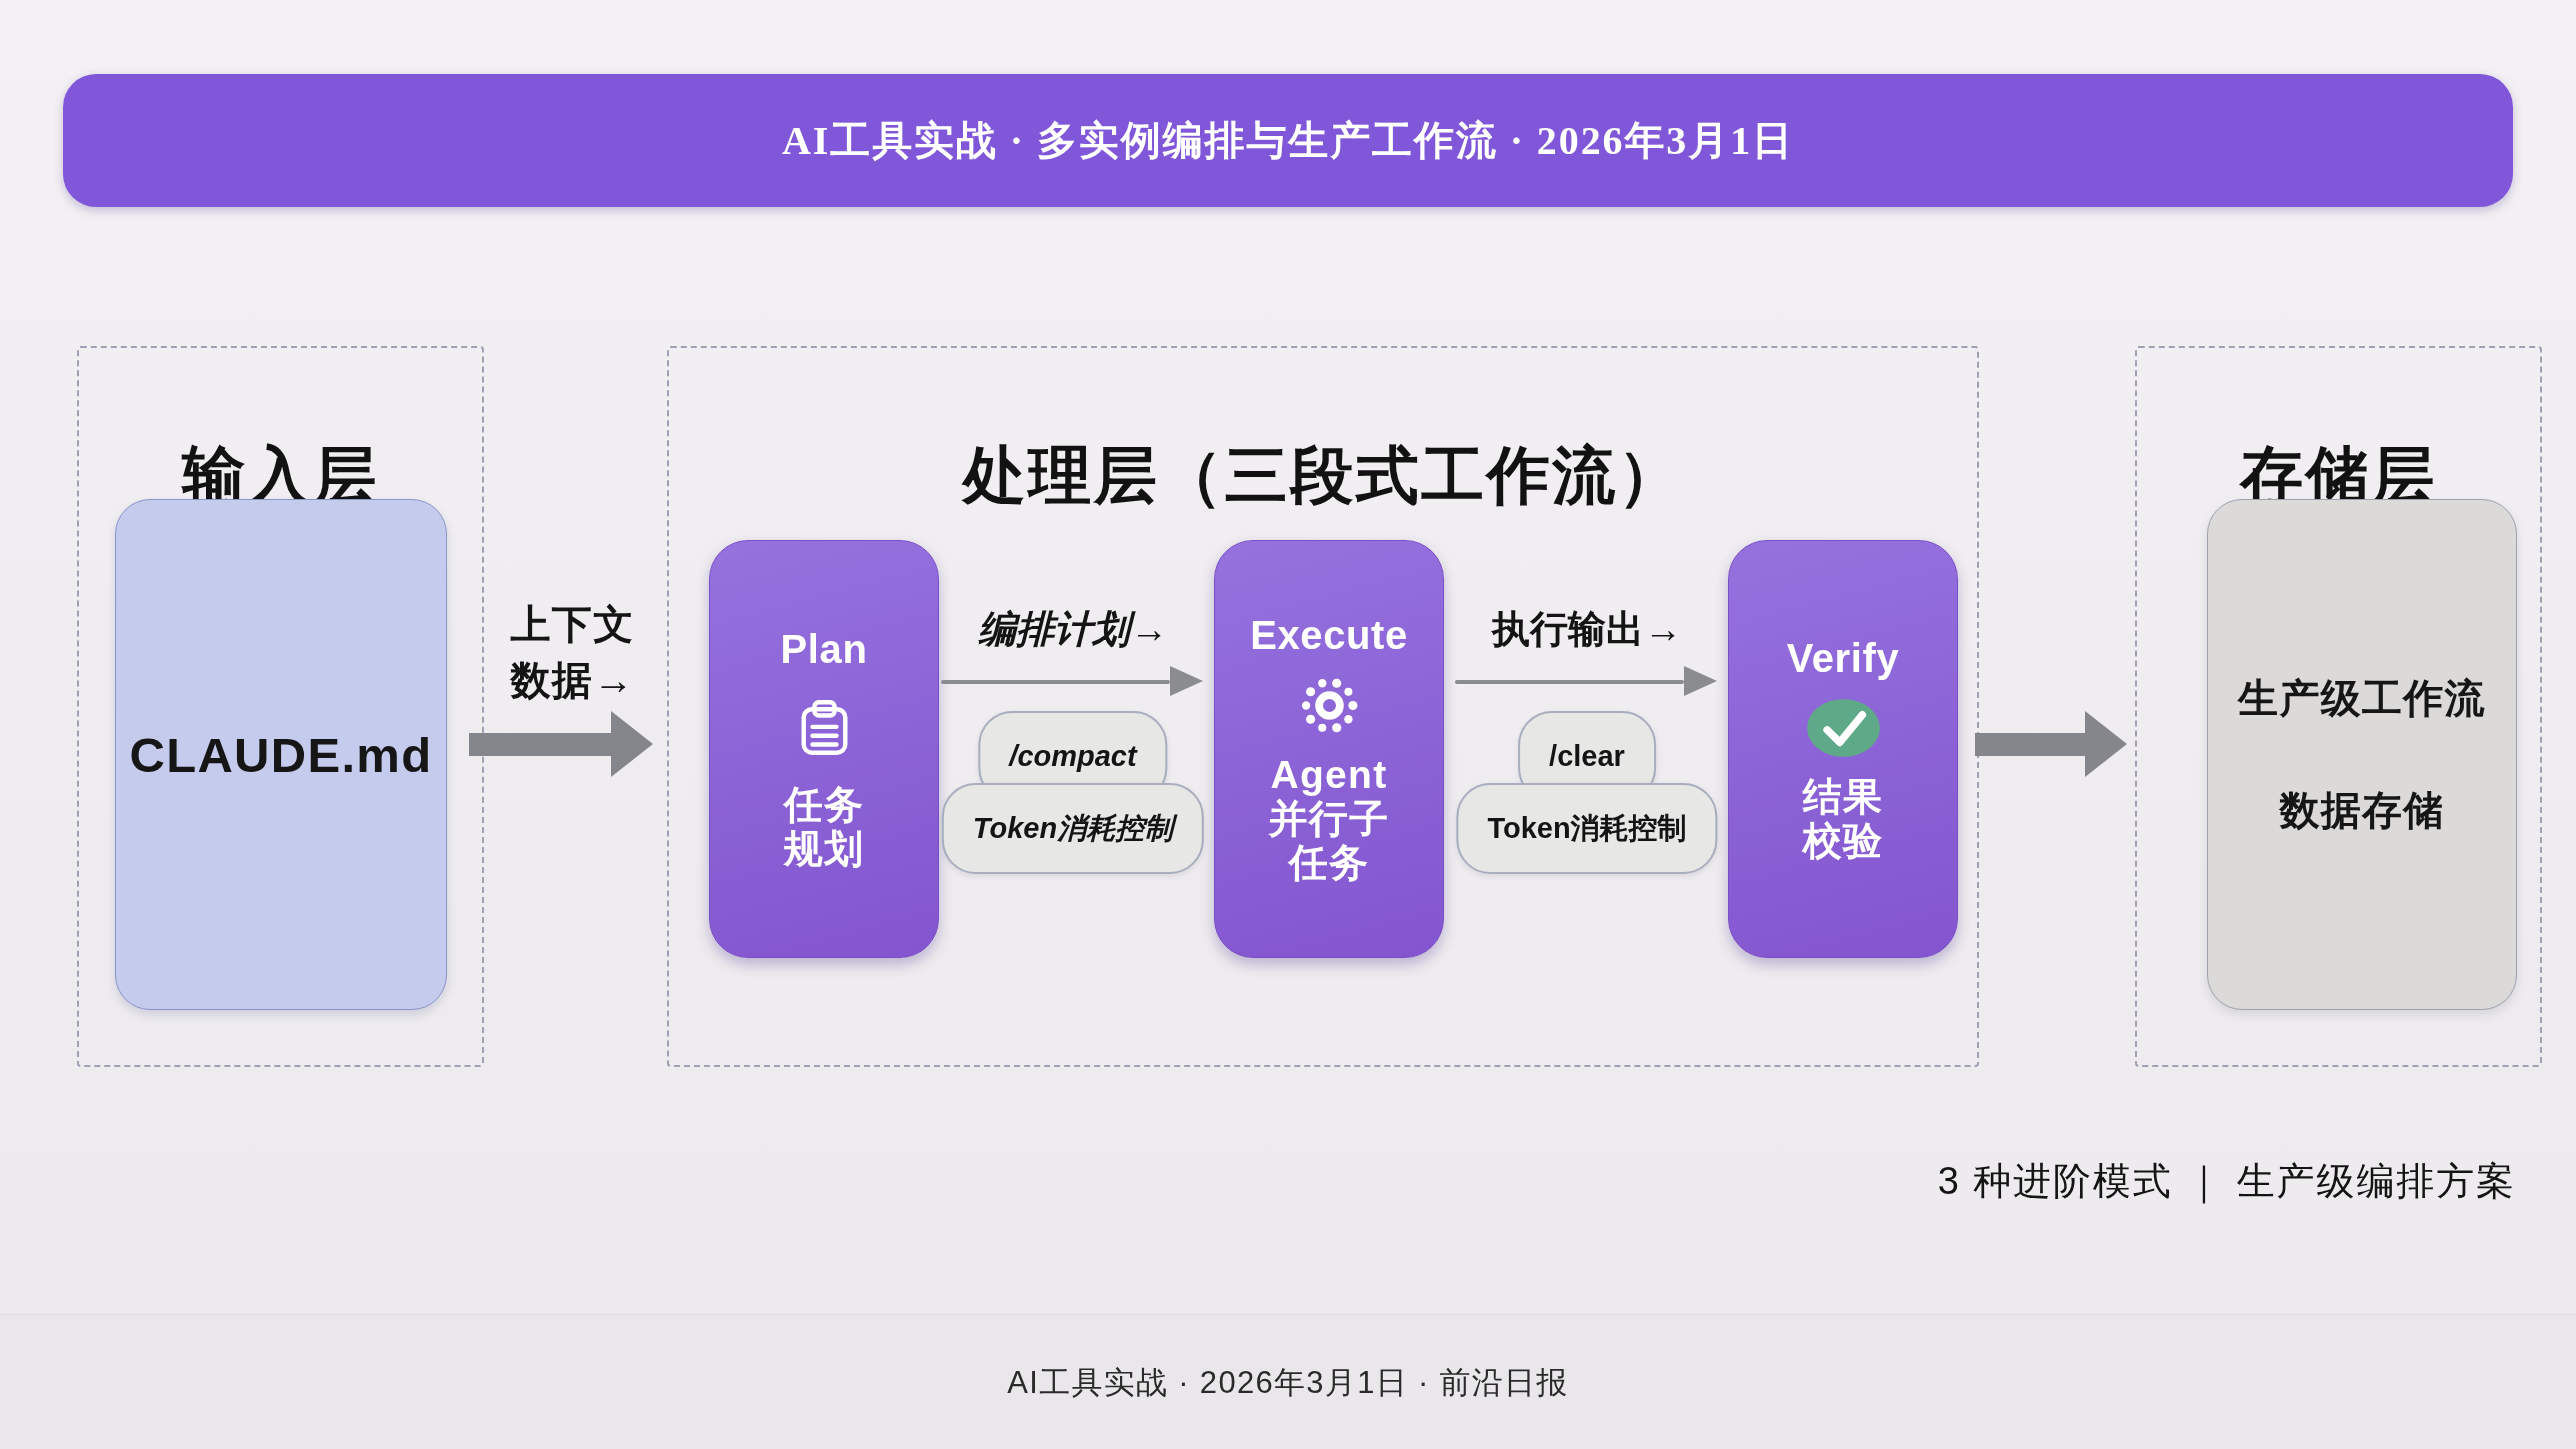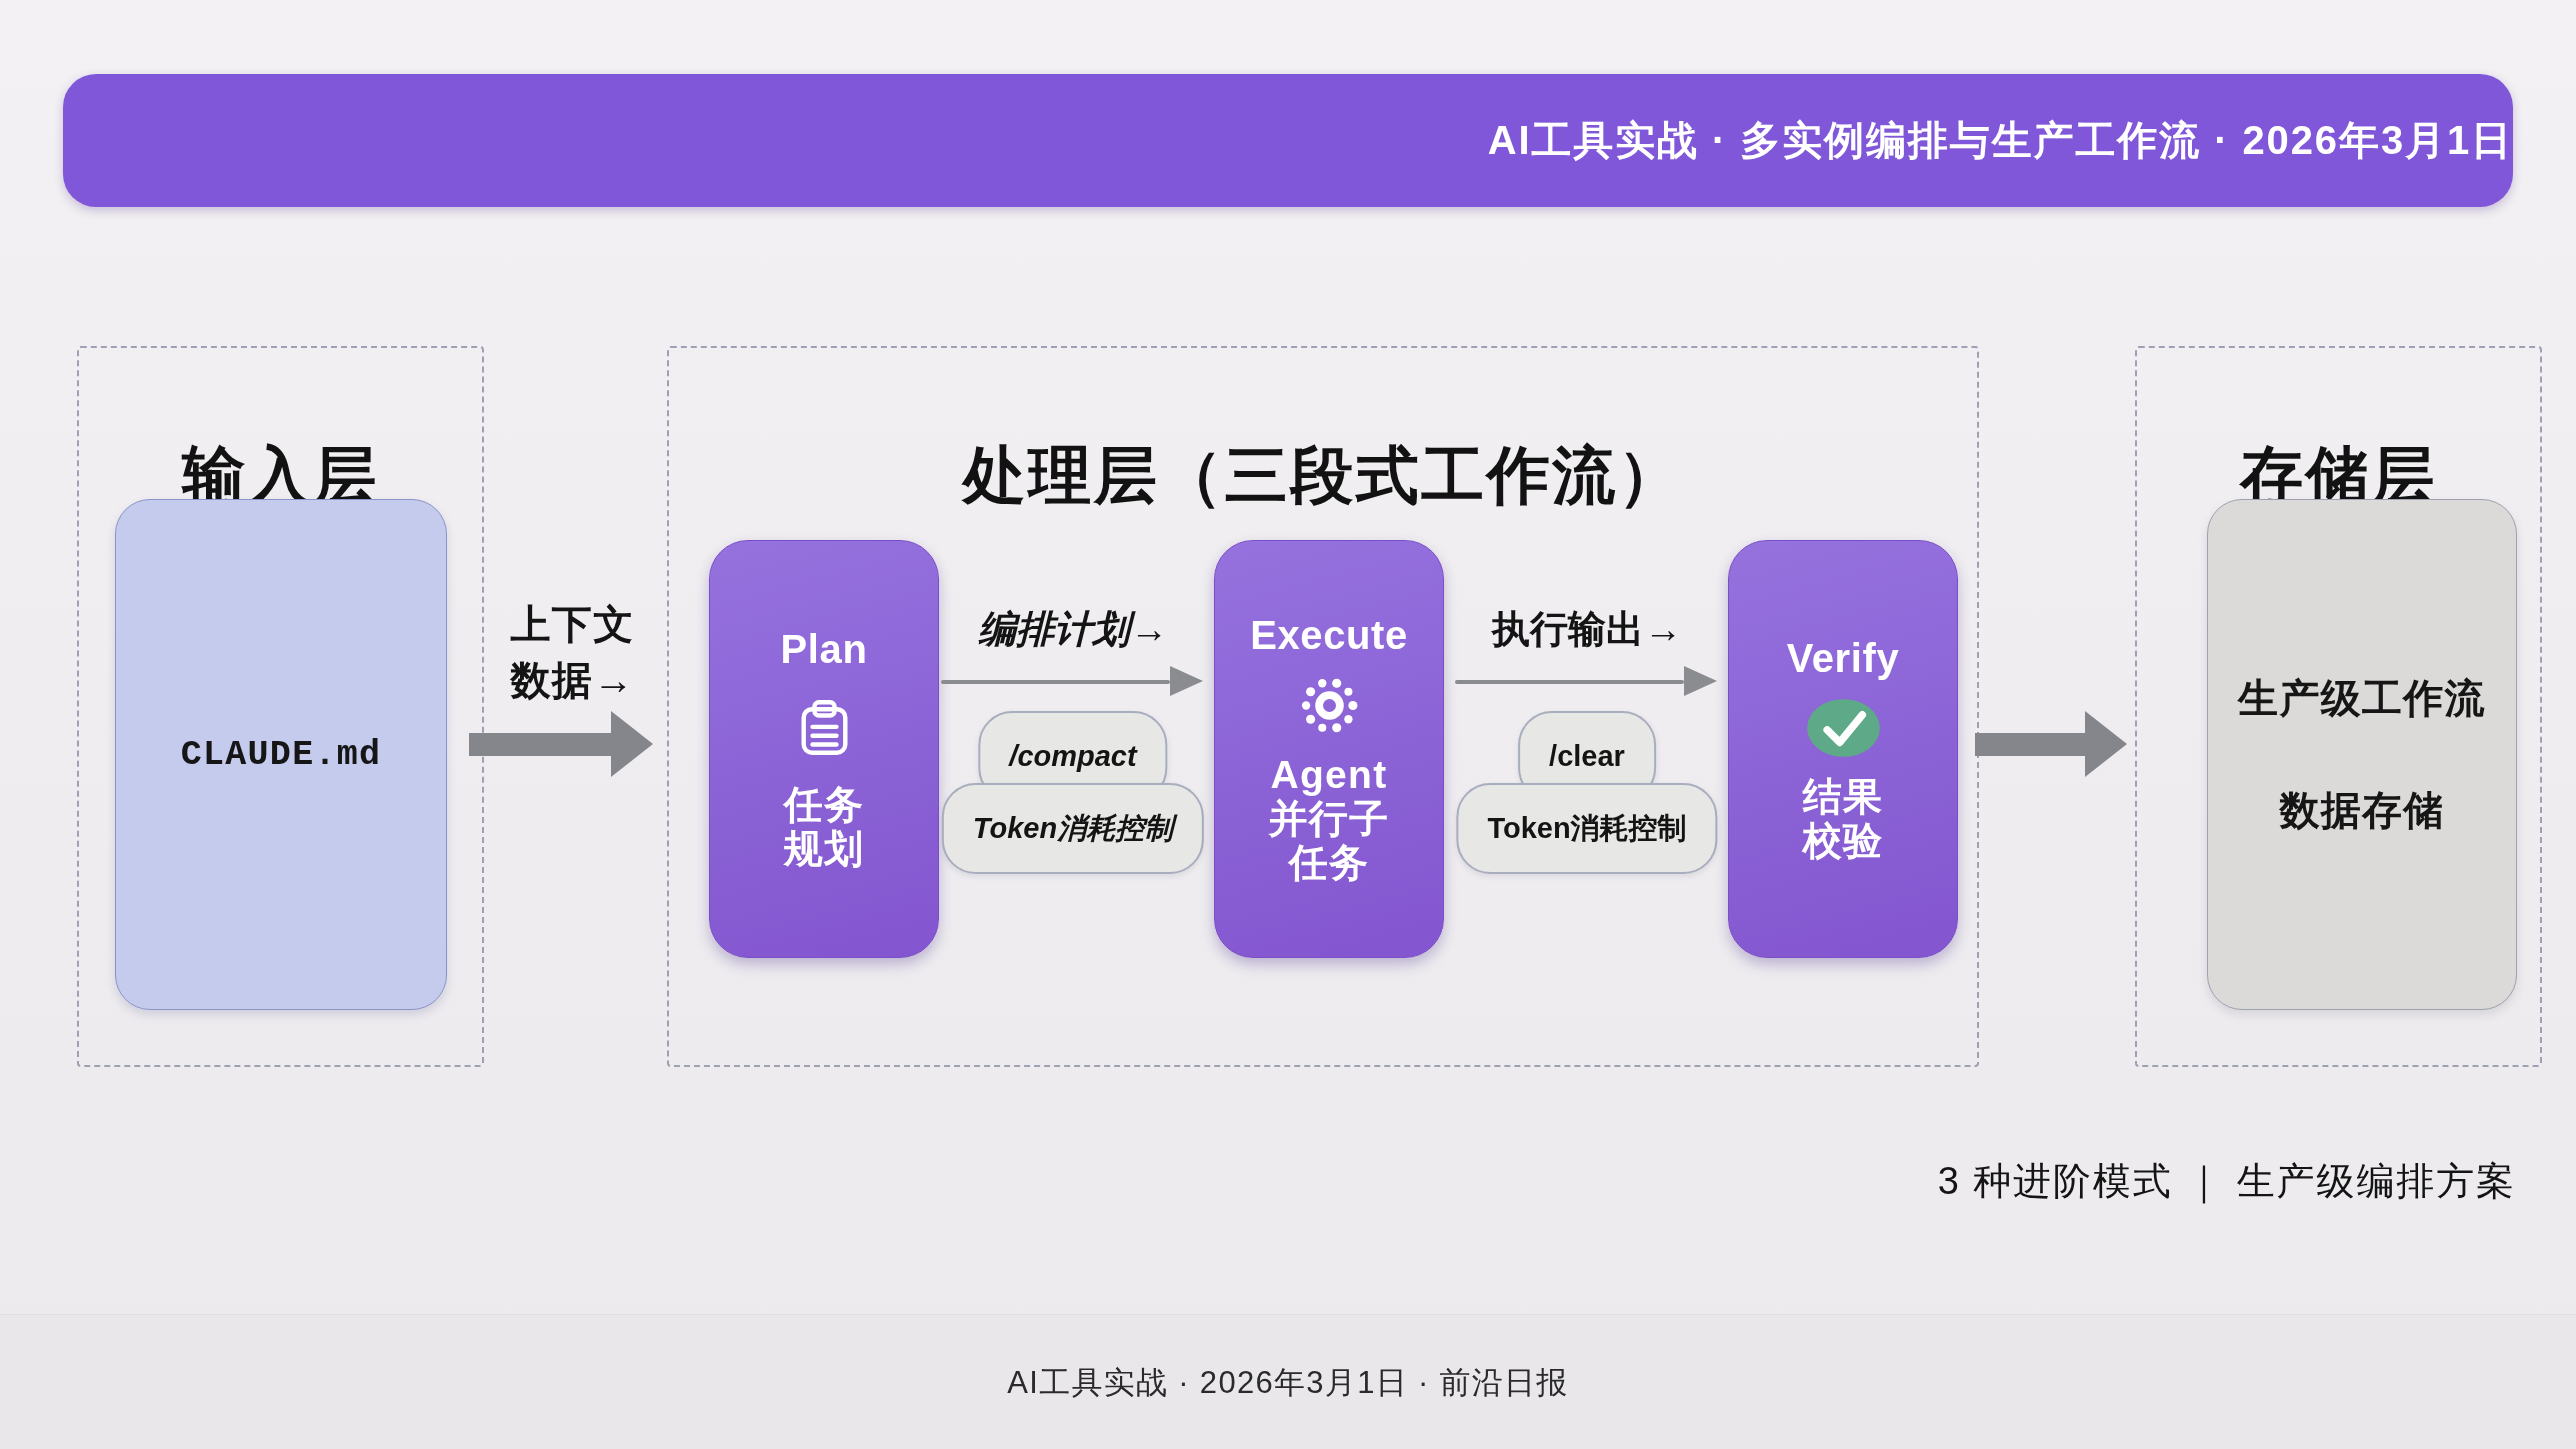--- a/index.html
+++ b/index.html
@@ -24,22 +24,23 @@
     position:relative;width:2576px;height:1449px;overflow:hidden;
     font-family:"Liberation Sans","DejaVu Sans",sans-serif;
     background:linear-gradient(180deg,#F3F1F3 0%,#EEECEF 60%,#ECEAED 100%);
     color:var(--text-dark);
   }
 
   
   .header{
     position:absolute;left:63px;top:74px;width:2450px;height:133px;
     background:var(--header-bg);border-radius:33px;
-    display:flex;align-items:center;justify-content:flex-end;
+    display:flex;align-items:center;justify-content:center;
     box-shadow:0 3.8px 10px rgba(80,50,150,.25);
+    font-family:Liberation Serif, serif;
   }
   .header-title{color:#fff;font-size:40px;font-weight:700;letter-spacing:1.9px;}
 
   
   .layer-panel{
     position:absolute;top:346px;height:717px;
     border:2.5px dashed var(--dashed-border);border-radius:3.8px;
     background:transparent;
   }
   .panel-input{left:77px;width:403px;}
@@ -60,21 +61,21 @@
     left:36px;top:151px;width:330px;height:509px;gap:60px;
     background:var(--input-card-bg);border:1.9px solid var(--input-card-border);
     box-shadow:0 5px 10px rgba(70,80,140,.18);
   }
   .storage-card{
     left:47px;top:151px;width:308px;height:509px;gap:57px;
     background:var(--storage-card-bg);border:1.9px solid var(--storage-card-border);
     box-shadow:0 5px 10px rgba(90,90,100,.15);
     margin-left:23px;
   }
-  .io-card-title{font-size:35px;font-weight:700;letter-spacing:1.3px;font-family:Liberation Mono, monospace;}
+  .io-card-title{font-size:49px;font-weight:700;letter-spacing:1.3px;}
   .io-card-sub{font-size:40px;font-weight:700;letter-spacing:1.3px;}
 
   
   .stage{
     position:absolute;top:540px;width:228px;height:416px;border-radius:39px;
     background:linear-gradient(165deg,var(--stage-bg-top) 0%,var(--stage-bg-bottom) 100%);
     border:1.9px solid var(--stage-border);
     display:flex;flex-direction:column;align-items:center;justify-content:center;gap:15px;
     color:#fff;text-align:center;
     box-shadow:0 6.3px 12.6px rgba(70,40,140,.28);

